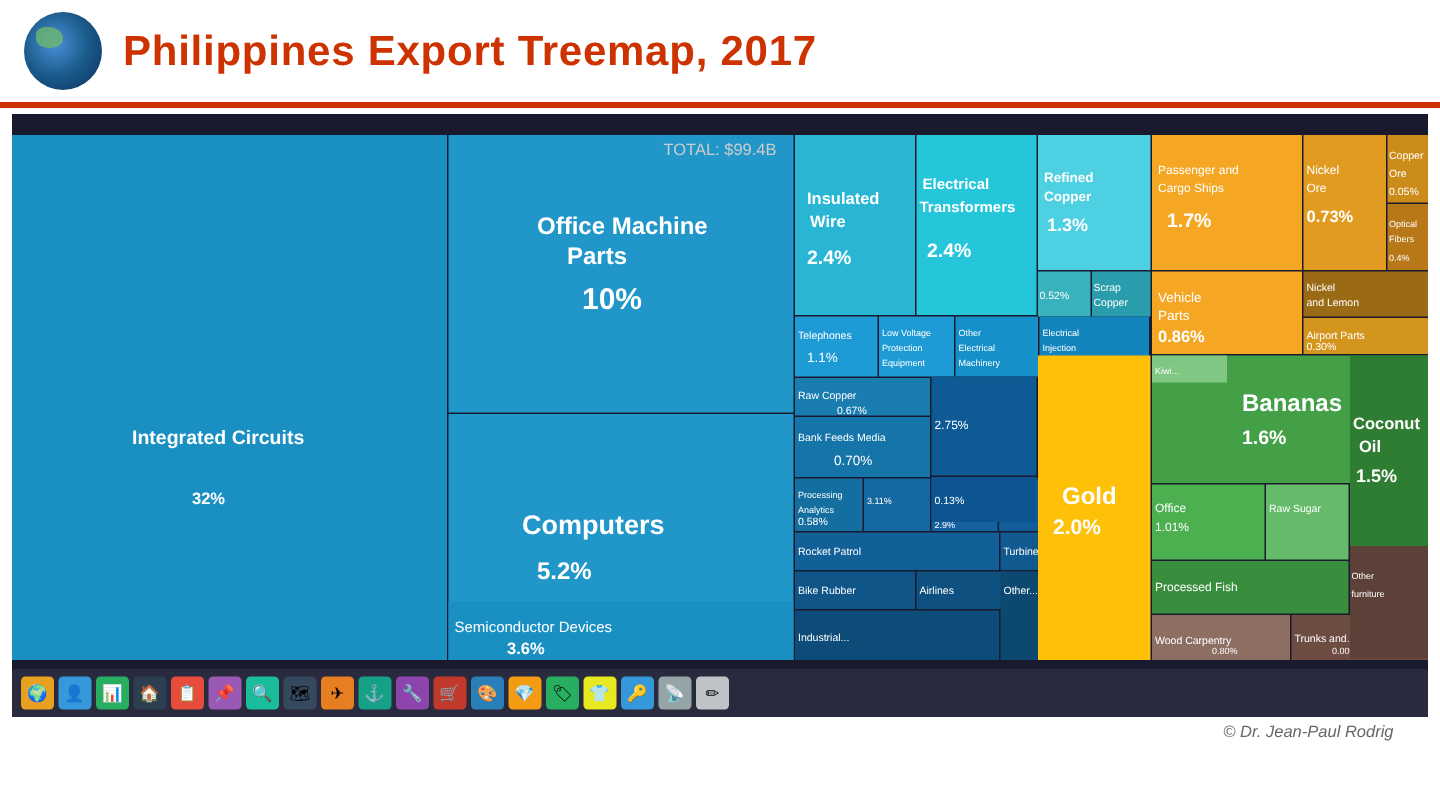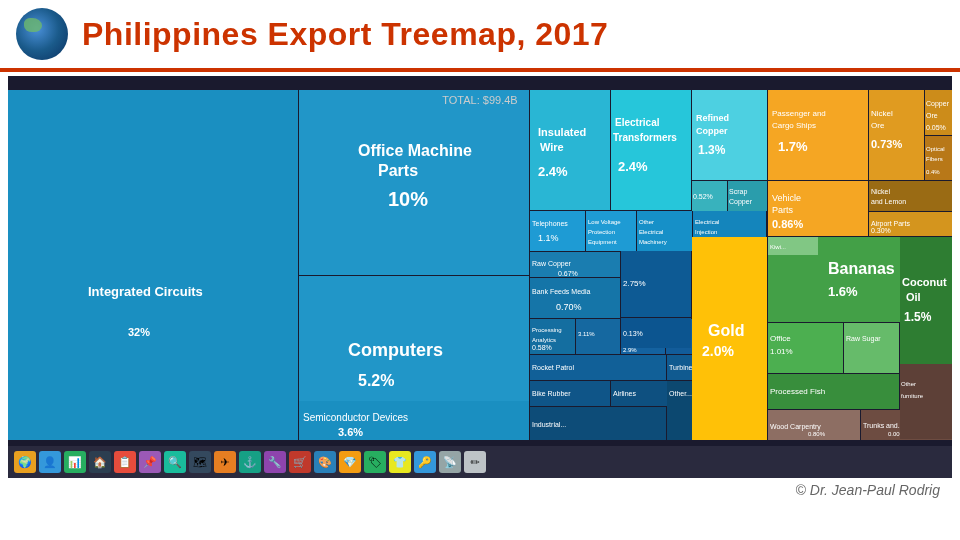--- a/index.html
+++ b/index.html
@@ -32,21 +32,21 @@
     .globe-icon::after {
       content: '';
       position: absolute;
       top: 10px; left: 8px;
       width: 18px; height: 14px;
       background: #6db86d;
       border-radius: 40% 60% 50% 50%;
       opacity: 0.8;
     }
     .page-title {
-      font-size: 32px;
+      font-size: 28px;
       font-weight: bold;
       color: #cc3300;
       letter-spacing: 0.5px;
     }
 
     
     .title-bar {
       height: 4px;
       background: #cc3300;
       margin: 0 0 4px 0;
@@ -93,22 +93,22 @@
       align-items: center;
       justify-content: center;
       font-size: 11px;
       cursor: pointer;
       flex-shrink: 0;
     }
 
     
     .footer {
       text-align: right;
-      padding: 4px 20px;
-      font-size: 14px;
+      padding: 4px 31px;
+      font-size: 11px;
       color: #666;
       font-style: italic;
     }
 
     
     .cell-label-big {
       font-size: 13px;
       font-weight: bold;
       fill: white;
     }

